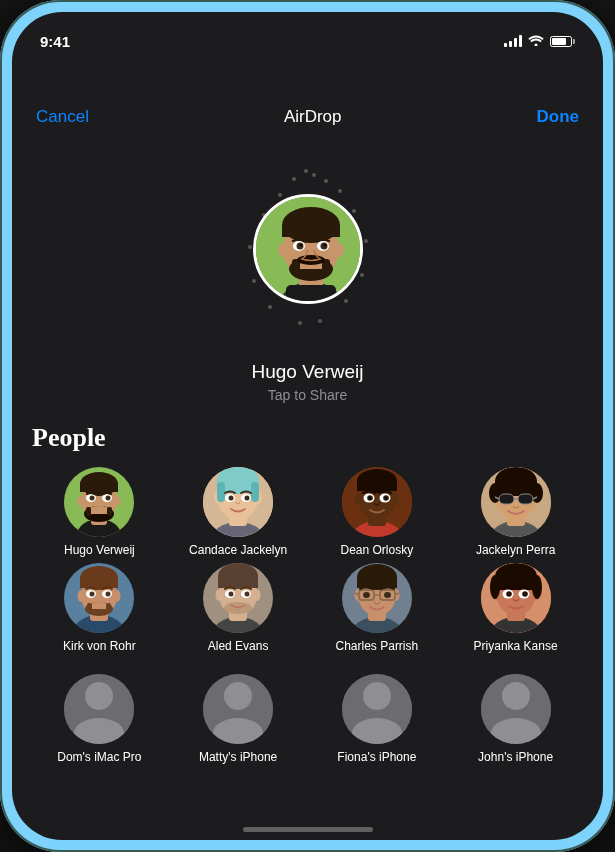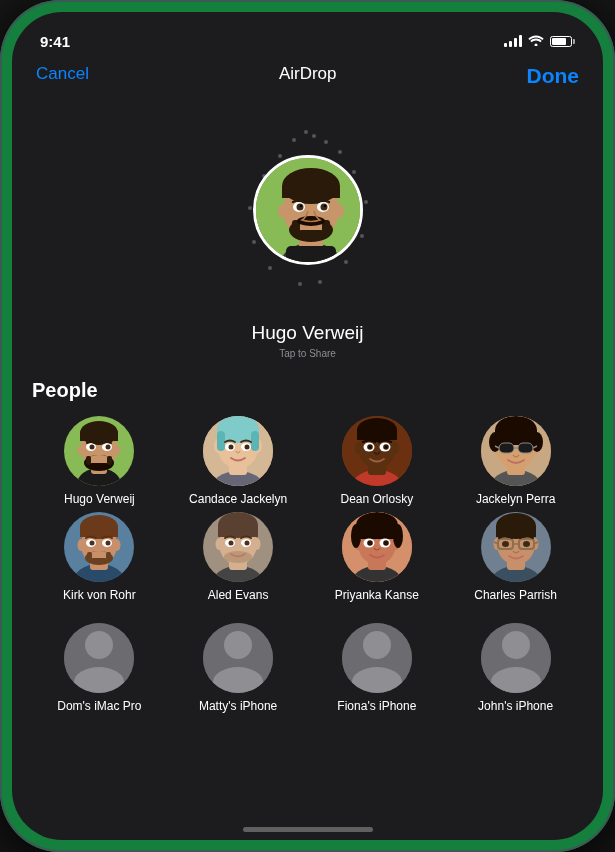--- a/index.html
+++ b/index.html
@@ -7,21 +7,21 @@
       background: #1a1a1a;
       display: flex;
       justify-content: center;
       align-items: center;
       min-height: 100vh;
       font-family: -apple-system, BlinkMacSystemFont, 'SF Pro Display', 'Helvetica Neue', sans-serif;
     }
     .phone-outer {
       width: 615px;
       height: 852px;
-      background: #15803d;
+      background: #7dd3fc;
       border-radius: 60px;
       padding: 12px;
       box-shadow:
         inset 0 0 0 2px #3a5a55,
         0 0 60px rgba(0,0,0,0.8),
         0 30px 80px rgba(0,0,0,0.6);
       position: relative;
     }
     .phone-inner {
       width: 100%;
@@ -88,37 +88,38 @@
       height: 5px;
       background: #fff;
       border-radius: 0 1px 1px 0;
       margin-left: 1px;
       opacity: 0.6;
     }
     
     .nav-bar {
       display: flex;
       justify-content: space-between;
-      align-items: flex-start;
+      align-items: flex-end;
       padding: 8px 24px 12px;
     }
     .nav-cancel {
       font-size: 17px;
       color: #0a84ff;
       font-weight: 400;
     }
     .nav-title {
       font-size: 17px;
       color: #fff;
       font-weight: 400;
     }
     .nav-done {
-      font-size: 21px;
+      font-size: 17px;
       color: #0a84ff;
       font-weight: 600;
+      margin-top: 43px;
     }
     
     .hero-section {
       display: flex;
       flex-direction: column;
       align-items: center;
       padding: 10px 0 20px;
       position: relative;
     }
     .radar-container {
@@ -151,34 +152,35 @@
       position: relative;
       z-index: 2;
     }
     .hero-name {
       font-size: 19px;
       color: #fff;
       font-weight: 500;
       margin-top: 12px;
     }
     .hero-subtitle {
-      font-size: 10px;
+      font-size: 14px;
       color: #8e8e93;
       margin-top: 4px;
     }
     
     .content-area {
       padding: 0 20px;
       overflow-y: auto;
     }
     .section-title {
-      font-size: 20px;
+      font-size: 26px;
       font-weight: 700;
       color: #fff;
       margin-bottom: 14px;
+      font-family: Liberation Serif, serif;
     }
     .people-grid {
       display: grid;
       grid-template-columns: repeat(4, 1fr);
       gap: 4px;
       margin-bottom: 20px;
     }
     .person-item {
       display: flex;
       flex-direction: column;
@@ -556,20 +558,52 @@
               <path d="M28 42 Q35 47 42 42" stroke="#c07060" stroke-width="1.5" fill="none" stroke-linecap="round"></path>
             </svg>
           </div>
           <span class="person-name">Aled
 Evans</span>
         </div>
 
         <div class="person-item">
           <div class="person-avatar">
             <svg width="70" height="70" viewBox="0 0 70 70" xmlns="http://www.w3.org/2000/svg">
+              <rect width="70" height="70" fill="#708090"></rect>
+              <ellipse cx="35" cy="72" rx="26" ry="18" fill="#3a5060"></ellipse>
+              <rect x="26" y="43" width="18" height="15" rx="3" fill="#c8906a"></rect>
+              <ellipse cx="35" cy="32" rx="19" ry="21" fill="#c8906a"></ellipse>
+              <ellipse cx="16" cy="32" rx="3.5" ry="6" fill="#c8906a"></ellipse>
+              <ellipse cx="54" cy="32" rx="3.5" ry="6" fill="#c8906a"></ellipse>
+
+              <ellipse cx="35" cy="14" rx="20" ry="13" fill="#2a1a0a"></ellipse>
+              <rect x="15" y="14" width="40" height="11" fill="#2a1a0a"></rect>
+
+              <rect x="17" y="27" width="15" height="10" rx="3" fill="none" stroke="#8a7050" stroke-width="2"></rect>
+              <rect x="38" y="27" width="15" height="10" rx="3" fill="none" stroke="#8a7050" stroke-width="2"></rect>
+              <line x1="32" y1="32" x2="38" y2="32" stroke="#8a7050" stroke-width="1.5"></line>
+              <line x1="17" y1="32" x2="13" y2="30" stroke="#8a7050" stroke-width="1.5"></line>
+              <line x1="53" y1="32" x2="57" y2="30" stroke="#8a7050" stroke-width="1.5"></line>
+
+              <ellipse cx="24.5" cy="32" rx="3.5" ry="3" fill="#3a2a1a"></ellipse>
+              <ellipse cx="45.5" cy="32" rx="3.5" ry="3" fill="#3a2a1a"></ellipse>
+
+              <path d="M18 26 Q24.5 23 31 26" stroke="#2a1a0a" stroke-width="2" fill="none" stroke-linecap="round"></path>
+              <path d="M39 26 Q45.5 23 52 26" stroke="#2a1a0a" stroke-width="2" fill="none" stroke-linecap="round"></path>
+              <path d="M32 39 Q35 43 38 39" stroke="#a07050" stroke-width="1.2" fill="none"></path>
+              <path d="M28 44 Q35 49 42 44" stroke="#c07060" stroke-width="1.8" fill="none" stroke-linecap="round"></path>
+            </svg>
+          </div>
+          <span class="person-name">Charles
+Parrish</span>
+        </div>
+
+        <div class="person-item">
+          <div class="person-avatar">
+            <svg width="70" height="70" viewBox="0 0 70 70" xmlns="http://www.w3.org/2000/svg">
               <rect width="70" height="70" fill="#c87050"></rect>
               <rect width="70" height="70" fill="#d4906a"></rect>
               <ellipse cx="35" cy="72" rx="26" ry="18" fill="#333"></ellipse>
               <rect x="26" y="43" width="18" height="15" rx="3" fill="#c87858"></rect>
               <ellipse cx="35" cy="32" rx="19" ry="21" fill="#c87858"></ellipse>
               <ellipse cx="16" cy="32" rx="3.5" ry="6" fill="#c87858"></ellipse>
               <ellipse cx="54" cy="32" rx="3.5" ry="6" fill="#c87858"></ellipse>
 
               <ellipse cx="35" cy="13" rx="21" ry="13" fill="#1a0a00"></ellipse>
               <rect x="14" y="13" width="42" height="14" fill="#1a0a00"></rect>
@@ -584,52 +618,20 @@
               <path d="M21 26 Q27 23 33 26" stroke="#1a0800" stroke-width="2.2" fill="none" stroke-linecap="round"></path>
               <path d="M37 26 Q43 23 49 26" stroke="#1a0800" stroke-width="2.2" fill="none" stroke-linecap="round"></path>
               <path d="M32 36 Q35 40 38 36" stroke="#a05030" stroke-width="1.2" fill="none"></path>
               <path d="M28 43 Q35 48 42 43" stroke="#c06050" stroke-width="1.8" fill="none" stroke-linecap="round"></path>
             </svg>
           </div>
           <span class="person-name">Priyanka
 Kanse</span>
         </div>
 
-        <div class="person-item">
-          <div class="person-avatar">
-            <svg width="70" height="70" viewBox="0 0 70 70" xmlns="http://www.w3.org/2000/svg">
-              <rect width="70" height="70" fill="#708090"></rect>
-              <ellipse cx="35" cy="72" rx="26" ry="18" fill="#3a5060"></ellipse>
-              <rect x="26" y="43" width="18" height="15" rx="3" fill="#c8906a"></rect>
-              <ellipse cx="35" cy="32" rx="19" ry="21" fill="#c8906a"></ellipse>
-              <ellipse cx="16" cy="32" rx="3.5" ry="6" fill="#c8906a"></ellipse>
-              <ellipse cx="54" cy="32" rx="3.5" ry="6" fill="#c8906a"></ellipse>
-
-              <ellipse cx="35" cy="14" rx="20" ry="13" fill="#2a1a0a"></ellipse>
-              <rect x="15" y="14" width="40" height="11" fill="#2a1a0a"></rect>
-
-              <rect x="17" y="27" width="15" height="10" rx="3" fill="none" stroke="#8a7050" stroke-width="2"></rect>
-              <rect x="38" y="27" width="15" height="10" rx="3" fill="none" stroke="#8a7050" stroke-width="2"></rect>
-              <line x1="32" y1="32" x2="38" y2="32" stroke="#8a7050" stroke-width="1.5"></line>
-              <line x1="17" y1="32" x2="13" y2="30" stroke="#8a7050" stroke-width="1.5"></line>
-              <line x1="53" y1="32" x2="57" y2="30" stroke="#8a7050" stroke-width="1.5"></line>
-
-              <ellipse cx="24.5" cy="32" rx="3.5" ry="3" fill="#3a2a1a"></ellipse>
-              <ellipse cx="45.5" cy="32" rx="3.5" ry="3" fill="#3a2a1a"></ellipse>
-
-              <path d="M18 26 Q24.5 23 31 26" stroke="#2a1a0a" stroke-width="2" fill="none" stroke-linecap="round"></path>
-              <path d="M39 26 Q45.5 23 52 26" stroke="#2a1a0a" stroke-width="2" fill="none" stroke-linecap="round"></path>
-              <path d="M32 39 Q35 43 38 39" stroke="#a07050" stroke-width="1.2" fill="none"></path>
-              <path d="M28 44 Q35 49 42 44" stroke="#c07060" stroke-width="1.8" fill="none" stroke-linecap="round"></path>
-            </svg>
-          </div>
-          <span class="person-name">Charles
-Parrish</span>
-        </div>
-
       </div>
 
       <div class="people-grid">
 
         <div class="person-item">
           <div class="person-avatar avatar-generic">
             <div class="silhouette" style="position:relative;">
               <div class="sil-head" style="width:28px;height:28px;background:#8e8e93;border-radius:50%;position:absolute;top:8px;left:50%;transform:translateX(-50%);"></div>
               <div style="width:50px;height:30px;background:#8e8e93;border-radius:50% 50% 0 0;position:absolute;bottom:-4px;left:50%;transform:translateX(-50%);"></div>
             </div>

